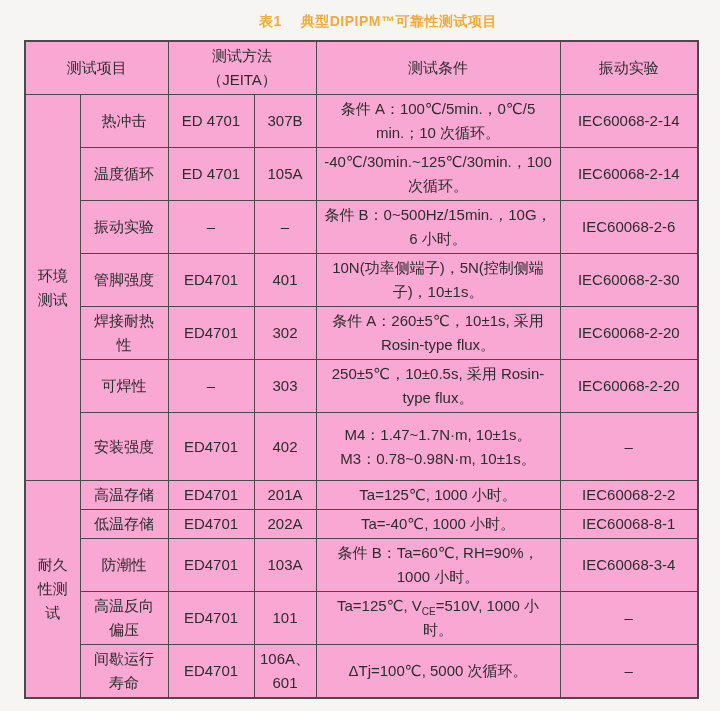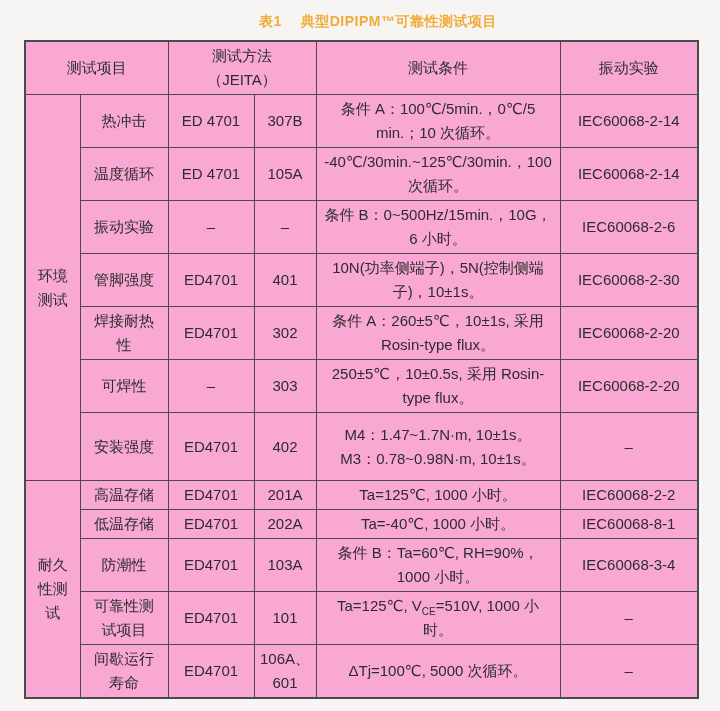--- a/index.html
+++ b/index.html
@@ -159,21 +159,21 @@
 
     <tr class="r55">
       <td>防潮性</td>
       <td>ED4701</td>
       <td class="c-mno">103A</td>
       <td class="c-cond">条件 B：Ta=60℃, RH=90%，1000 小时。</td>
       <td>IEC60068-3-4</td>
     </tr>
 
     <tr class="r50">
-      <td>可靠性测试项目</td>
+      <td>高温反向偏压</td>
       <td>ED4701</td>
       <td class="c-mno">101</td>
       <td class="c-cond">
         <span>Ta=125℃, V</span><sub>CE</sub><span>=510V, 1000 小时。</span>
       </td>
       <td>–</td>
     </tr>
 
     <tr class="r48">
       <td>间歇运行寿命</td>

